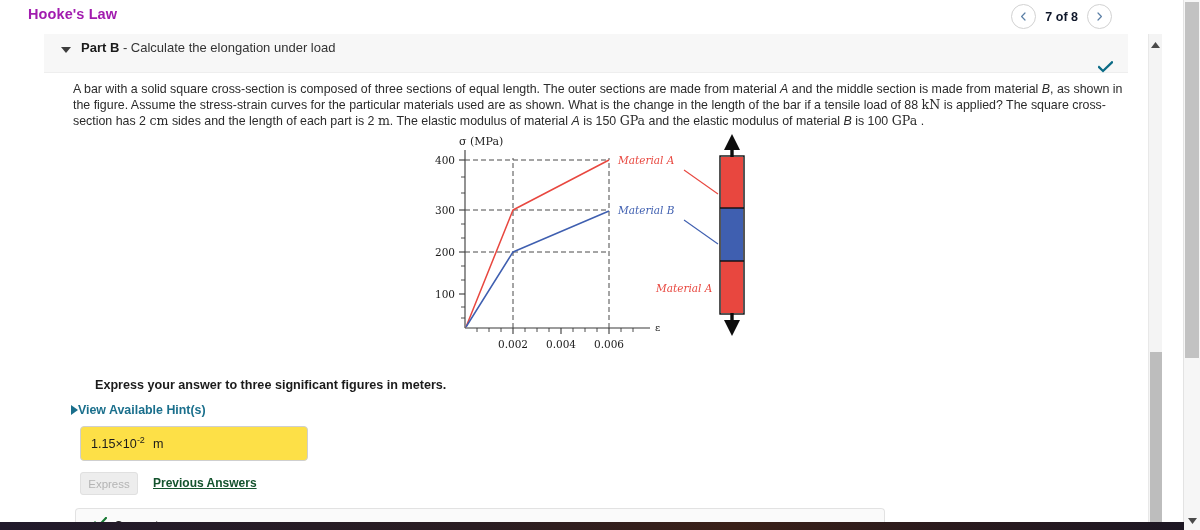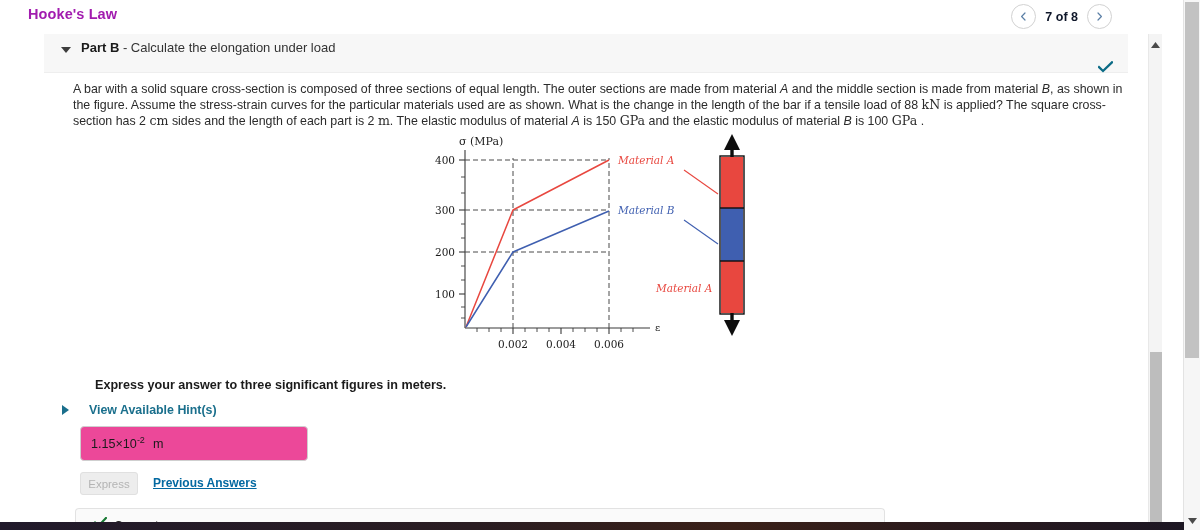--- a/index.html
+++ b/index.html
@@ -99,51 +99,51 @@
   
   .figure { position: absolute; left: 432px; top: 132px; width: 330px; height: 228px; text-decoration: underline; }
   .figure svg { display: block; }
 
   
   .express {
     position: absolute; left: 73px; top: 378px;
     font-size: 12.6px; font-weight: bold; color: #1b1b1b; padding-left: 22px;
   }
   .hints {
-    position: absolute; left: 62px; top: 403px;
-    display: flex; align-items: center; gap: 20px; cursor: pointer;
+    position: absolute; left: 71px; top: 403px;
+    display: flex; align-items: center; gap: 0; cursor: pointer;
   }
   .hints-caret {
     width: 0; height: 0;
     border-top: 5px solid transparent;
     border-bottom: 5px solid transparent;
     border-left: 7px solid #1a6f8c;
   }
   .hints-label { font-size: 12.4px; font-weight: bold; color: #1a6f8c; }
 
   .answer-box {
     position: absolute; left: 80px; top: 426px; width: 228px; height: 35px;
-    border: 1px solid #cfcfcf; border-radius: 4px; background: #ec4899;
+    border: 1px solid #cfcfcf; border-radius: 4px; background: #fde047;
     display: flex; align-items: center; padding-left: 10px;
     box-sizing: border-box; cursor: text;
   }
   .answer-value { font-size: 12.6px; color: #1b1b1b; }
   .answer-value sup { font-size: 9px; vertical-align: super; }
   .answer-unit { margin-left: 8px; font-size: 12.6px; color: #1b1b1b; }
 
   .submit-btn {
     position: absolute; left: 80px; top: 472px; width: 56px; height: 21px;
     background: #ededed; border: 1px solid #e0e0e0; border-radius: 3px;
     color: #b4b4b4; font-size: 11.5px;
     display: flex; align-items: center; justify-content: center;
     cursor: default;
   }
   .prev-answers {
     position: absolute; left: 153px; top: 476px;
-    font-size: 12px; font-weight: bold; color: #0369a1;
+    font-size: 12px; font-weight: bold; color: #14532d;
     text-decoration: underline; cursor: pointer;
   }
 
   
   .correct-panel {
     position: absolute; left: 75px; top: 508px; width: 810px; height: 22px;
     background: #fafafa; border: 1px solid #e2e2e2;
     border-bottom: none; border-radius: 4px 4px 0 0;
     box-sizing: border-box;
   }

